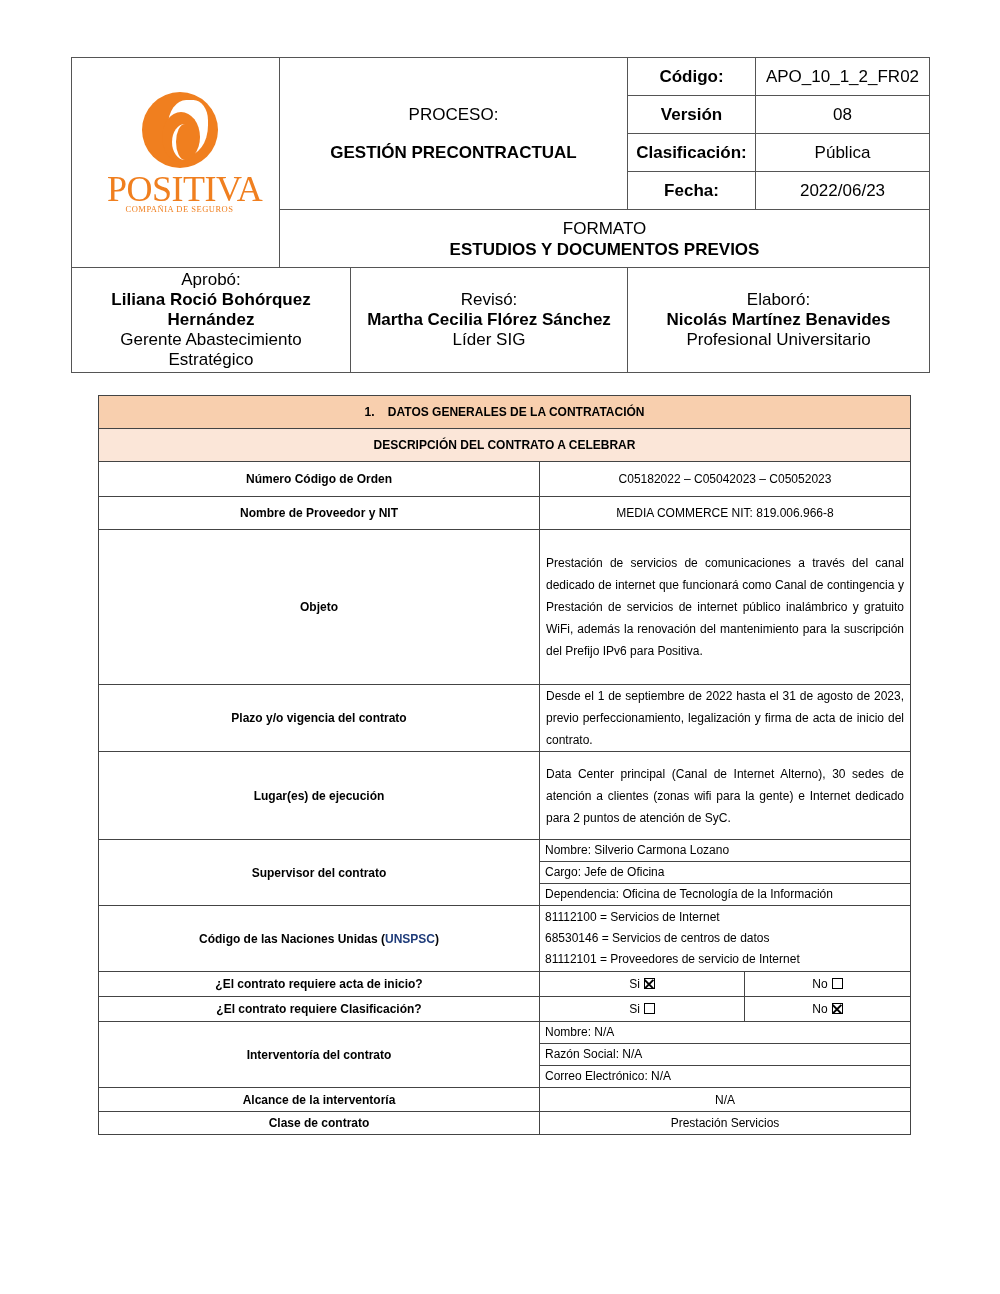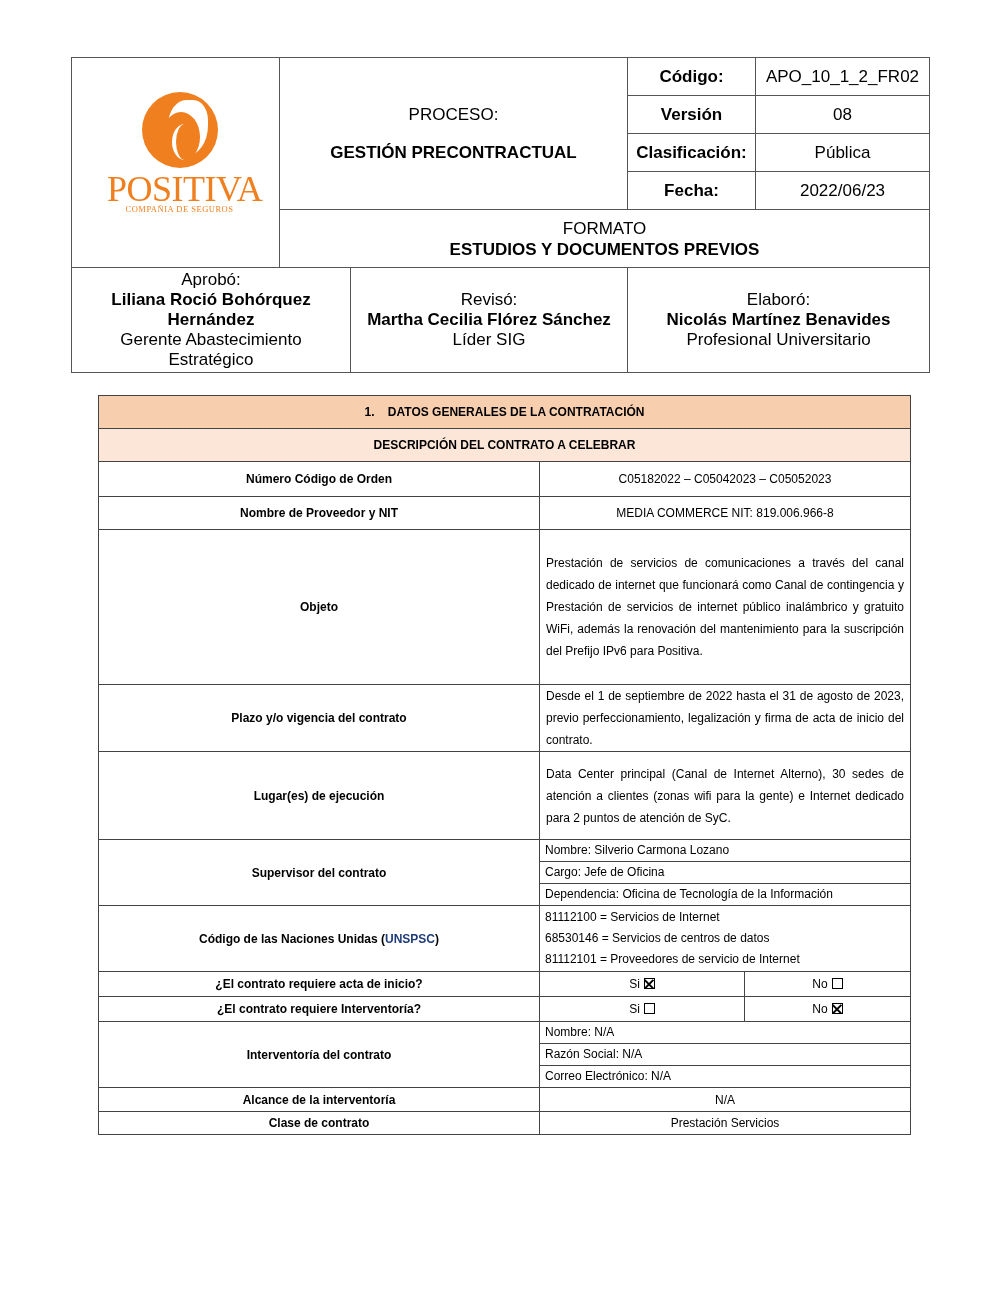--- a/index.html
+++ b/index.html
@@ -169,21 +169,21 @@
         <div>81112101 = Proveedores de servicio de Internet</div>
       </td>
     </tr>
 
     <tr style="height:25px">
       <td class="lbl">¿El contrato requiere acta de inicio?</td>
       <td><span>Si</span><span class="chk on" id="chk-sa-yes"></span></td>
       <td><span>No</span><span class="chk" id="chk-sa-no"></span></td>
     </tr>
     <tr style="height:25px">
-      <td class="lbl">¿El contrato requiere Interventoría?</td>
+      <td class="lbl">¿El contrato requiere Clasificación?</td>
       <td><span>Si</span><span class="chk" id="chk-ov-yes"></span></td>
       <td><span>No</span><span class="chk on" id="chk-ov-no"></span></td>
     </tr>
 
     <tr>
       <td rowspan="3" class="lbl">Interventoría del contrato</td>
       <td colspan="2" class="left sub">Nombre: N/A</td>
     </tr>
     <tr>
           <td colspan="2" class="left sub">Razón Social: N/A</td>

